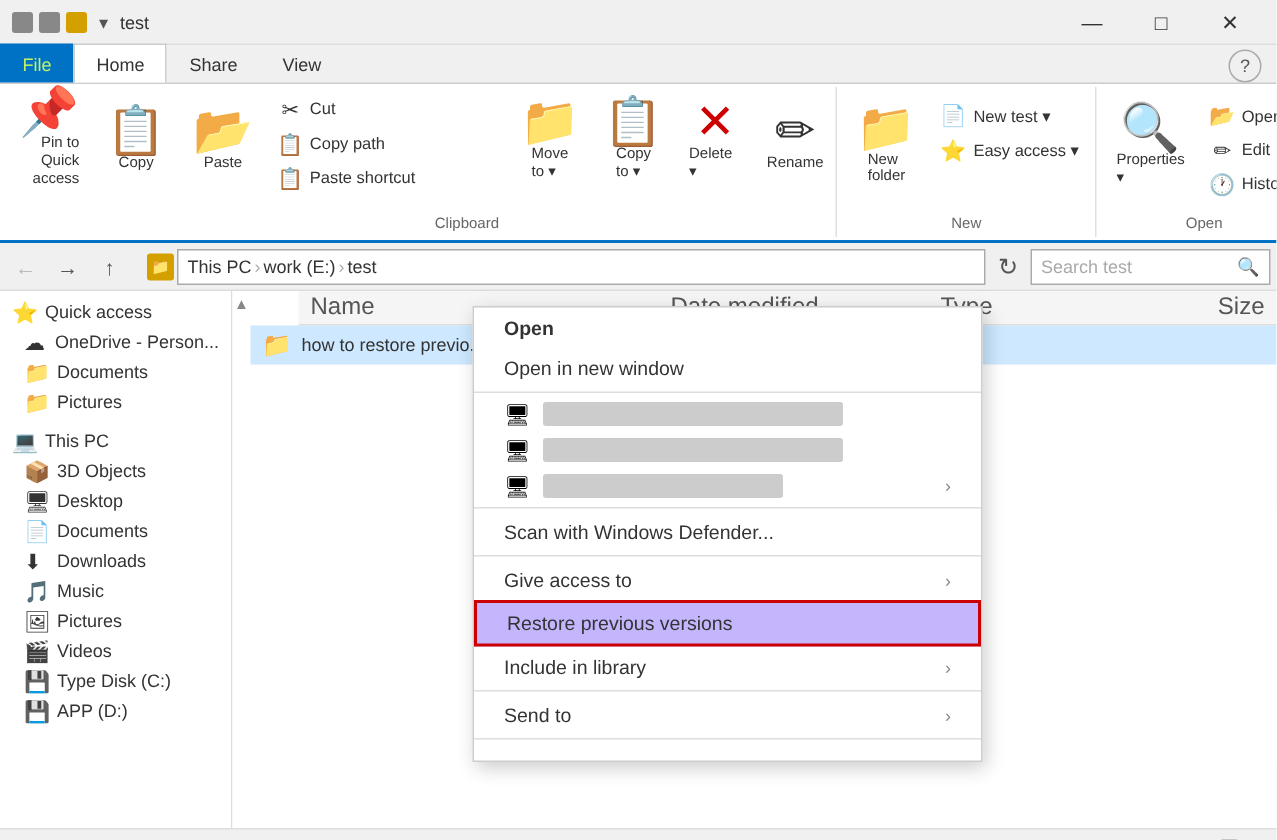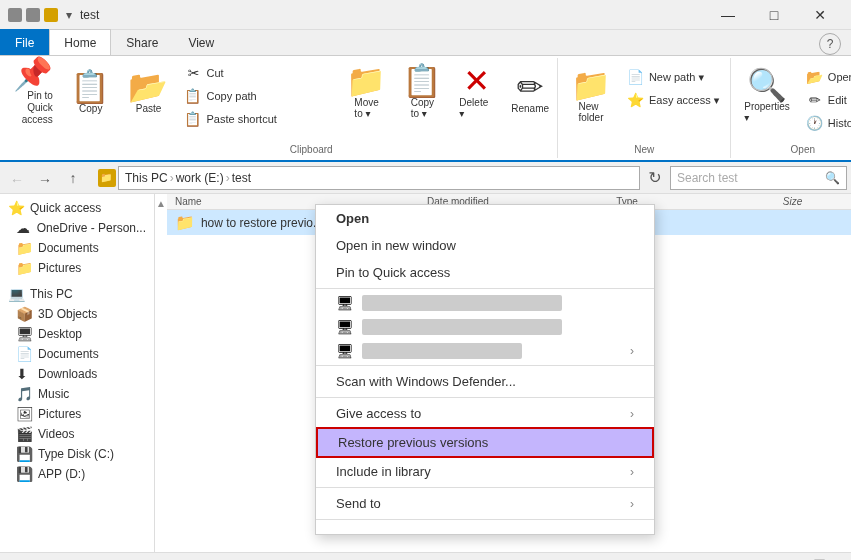--- a/index.html
+++ b/index.html
@@ -34,21 +34,21 @@
       cursor: pointer;
       border: 1px solid transparent;
       border-bottom: none;
       color: #333;
       height: 26px;
       display: flex;
       align-items: center;
     }
     .ribbon-tab.file {
       background: #0072c6;
-      color: #ffffff;
+      color: #bef264;
       padding: 4px 14px;
     }
     .ribbon-tab.active {
       background: white;
       border-color: #ccc;
     }
     .ribbon-tab-help { margin-left: auto; margin-right: 4px; width: 22px; height: 22px; border-radius: 50%; border: 1px solid #aaa; display: flex; align-items: center; justify-content: center; font-size: 12px; color: #555; cursor: pointer; }
 
     
     .ribbon {
@@ -87,21 +87,21 @@
       border: 1px solid #aaa;
       background: white;
       display: flex;
       align-items: center;
       padding: 0 6px;
       font-size: 12px;
       color: #333;
     }
     .address-sep { color: #aaa; margin: 0 2px; }
     .search-bar {
-      width: 177px;
+      width: 160px;
       height: 24px;
       border: 1px solid #aaa;
       background: white;
       display: flex;
       align-items: center;
       padding: 0 6px;
       font-size: 12px;
       color: #aaa;
     }
 
@@ -137,27 +137,28 @@
       flex: 1;
       background: white;
       overflow: hidden;
       position: relative;
     }
     .file-list-header {
       display: flex;
       border-bottom: 1px solid #ddd;
       padding: 2px 8px;
       background: #f5f5f5;
-      font-size: 10px;
+      font-size: 16px;
       color: #555;
+      margin-left: 32px;
     }
     .col-name { flex: 2; }
     .col-date { flex: 1.5; }
     .col-type { flex: 1; }
-    .col-size { flex: 0.8; text-align: center; font-style: italic; }
+    .col-size { flex: 0.8; text-align: right; }
     .file-row {
       display: flex;
       align-items: center;
       padding: 3px 8px;
       font-size: 12px;
       color: #333;
       cursor: pointer;
       background: #cde8ff;
     }
     .file-row .f-icon { font-size: 16px; margin-right: 6px; }
@@ -320,21 +321,21 @@
 
   <div style="display:flex;flex-direction:column;border-right:1px solid #e0e0e0;">
     <div style="display:flex;flex:1;align-items:flex-start;padding:4px;">
       <div class="big-btn">
         <span class="big-icon">📁</span>
         <span style="font-size:10px;">New<br>folder</span>
       </div>
       <div class="small-btns">
         <div class="small-btn">
           <span class="sm-icon">📄</span>
-          <span>New path ▾</span>
+          <span>New test ▾</span>
         </div>
         <div class="small-btn">
           <span class="sm-icon">⭐</span>
           <span>Easy access ▾</span>
         </div>
       </div>
     </div>
     <div style="font-size:10px;color:#666;text-align:center;padding:2px 6px 3px 6px;">New</div>
   </div>
 
@@ -464,23 +465,20 @@
       </div>
     </div>
 
     <div class="context-menu">
       <div class="ctx-item ctx-item-bold">
         <span>Open</span>
       </div>
       <div class="ctx-item">
         <span>Open in new window</span>
       </div>
-      <div class="ctx-item">
-        <span>Pin to Quick access</span>
-      </div>
       <div class="ctx-separator"></div>
 
       <div style="display:flex;align-items:center;padding:4px 20px;gap:8px;">
         <span style="font-size:14px;">🖥</span>
         <div style="background:#ccc;height:16px;width:200px;border-radius:2px;"></div>
       </div>
       <div style="display:flex;align-items:center;padding:4px 20px;gap:8px;">
         <span style="font-size:14px;">🖥</span>
         <div style="background:#ccc;height:16px;width:200px;border-radius:2px;"></div>
       </div>

